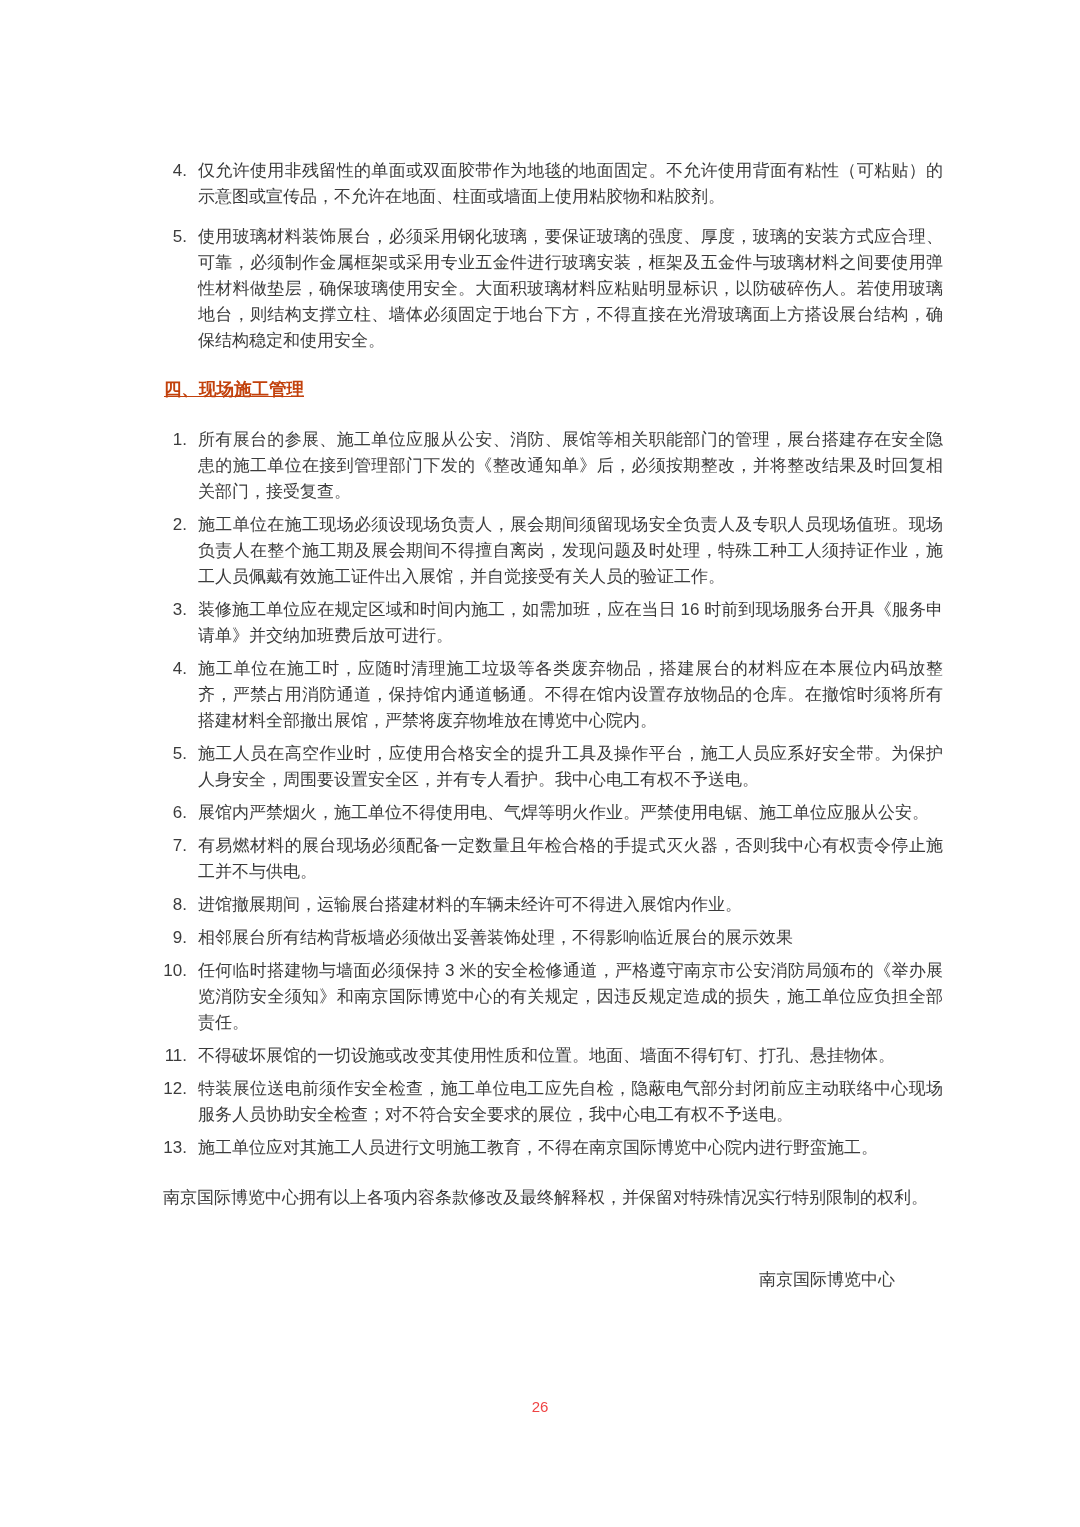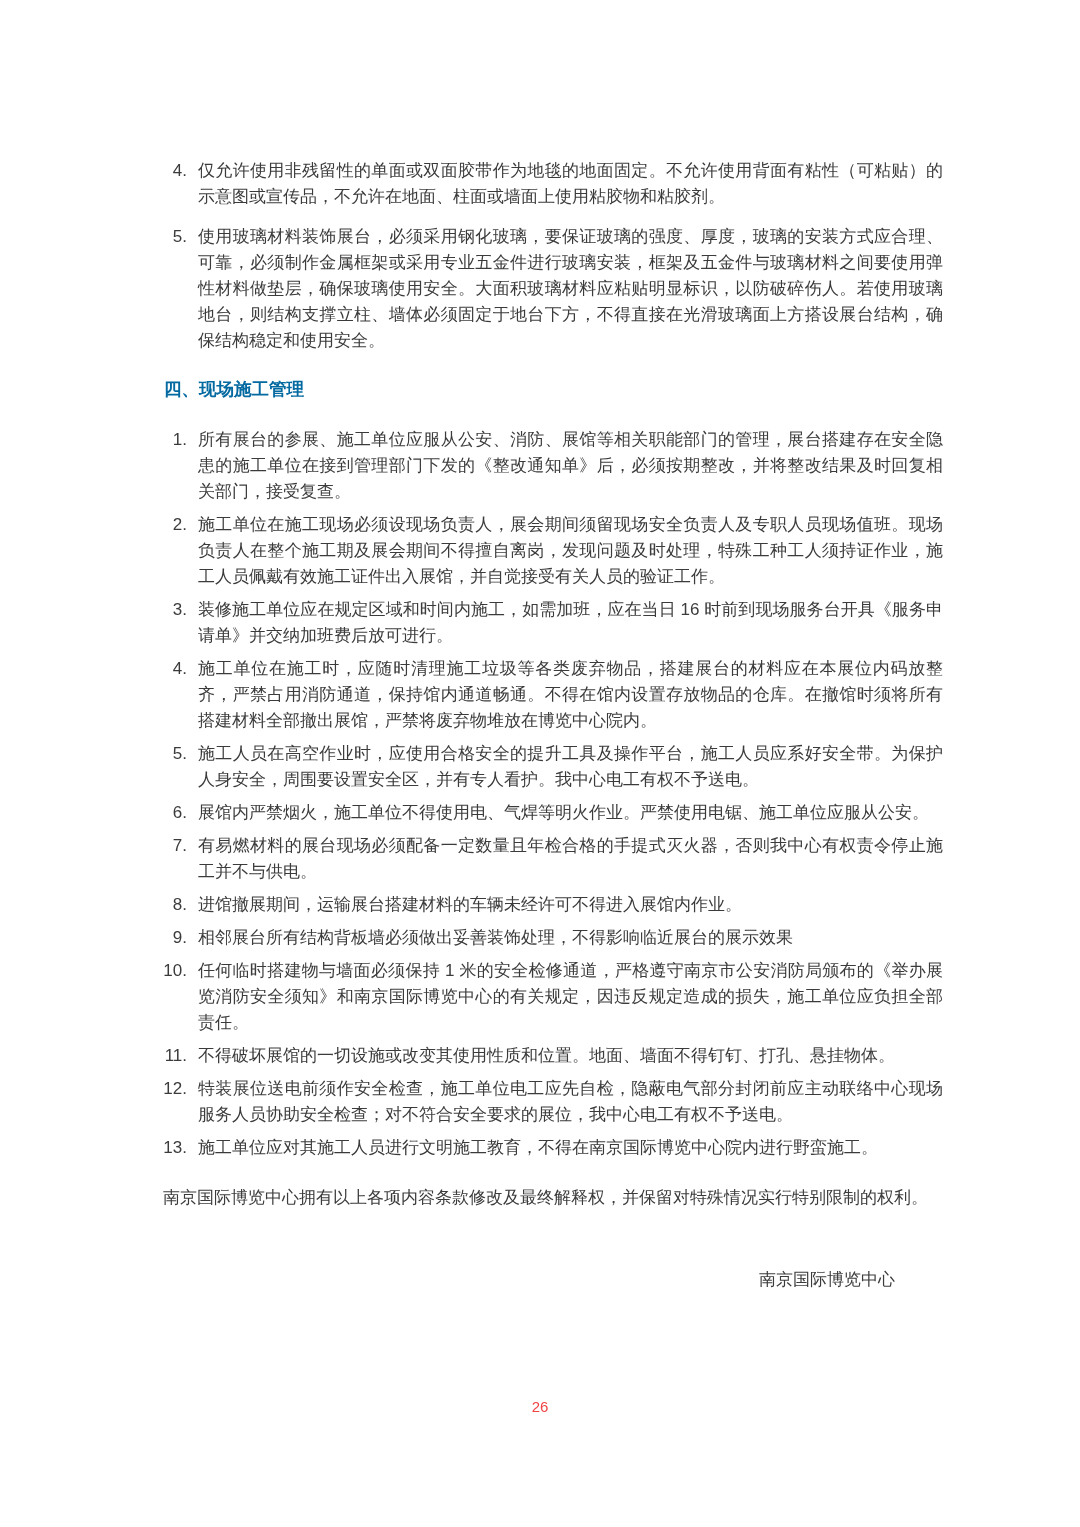--- a/index.html
+++ b/index.html
@@ -38,23 +38,24 @@
     margin-right: 11px;
     white-space: nowrap;
   }
   .item .txt {
     flex: 1;
     text-align: justify;
   }
   .section-heading {
     font-size: 17.5px;
     font-weight: bold;
-    color: #0369a1;
+    color: #c2410c;
     margin: 22px 0 24px 1px;
     line-height: 27px;
+    text-decoration: underline;
   }
   .closing {
     font-size: 17px;
     line-height: 26px;
     margin-top: 24px;
     text-align: justify;
   }
   .signature {
     font-size: 17px;
     line-height: 26px;
@@ -123,21 +124,21 @@
       <div class="item">
         <span class="num">8.</span>
         <span class="txt">进馆撤展期间，运输展台搭建材料的车辆未经许可不得进入展馆内作业。</span>
       </div>
       <div class="item">
         <span class="num">9.</span>
         <span class="txt">相邻展台所有结构背板墙必须做出妥善装饰处理，不得影响临近展台的展示效果</span>
       </div>
       <div class="item">
         <span class="num">10.</span>
-        <span class="txt">任何临时搭建物与墙面必须保持 1 米的安全检修通道，严格遵守南京市公安消防局颁布的《举办展览消防安全须知》和南京国际博览中心的有关规定，因违反规定造成的损失，施工单位应负担全部责任。</span>
+        <span class="txt">任何临时搭建物与墙面必须保持 3 米的安全检修通道，严格遵守南京市公安消防局颁布的《举办展览消防安全须知》和南京国际博览中心的有关规定，因违反规定造成的损失，施工单位应负担全部责任。</span>
       </div>
       <div class="item">
         <span class="num">11.</span>
         <span class="txt">不得破坏展馆的一切设施或改变其使用性质和位置。地面、墙面不得钉钉、打孔、悬挂物体。</span>
       </div>
       <div class="item">
         <span class="num">12.</span>
         <span class="txt">特装展位送电前须作安全检查，施工单位电工应先自检，隐蔽电气部分封闭前应主动联络中心现场服务人员协助安全检查；对不符合安全要求的展位，我中心电工有权不予送电。</span>
       </div>
       <div class="item">

